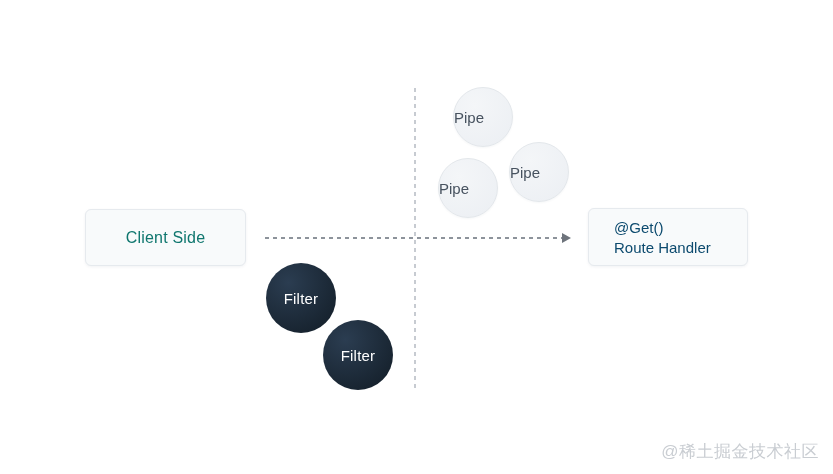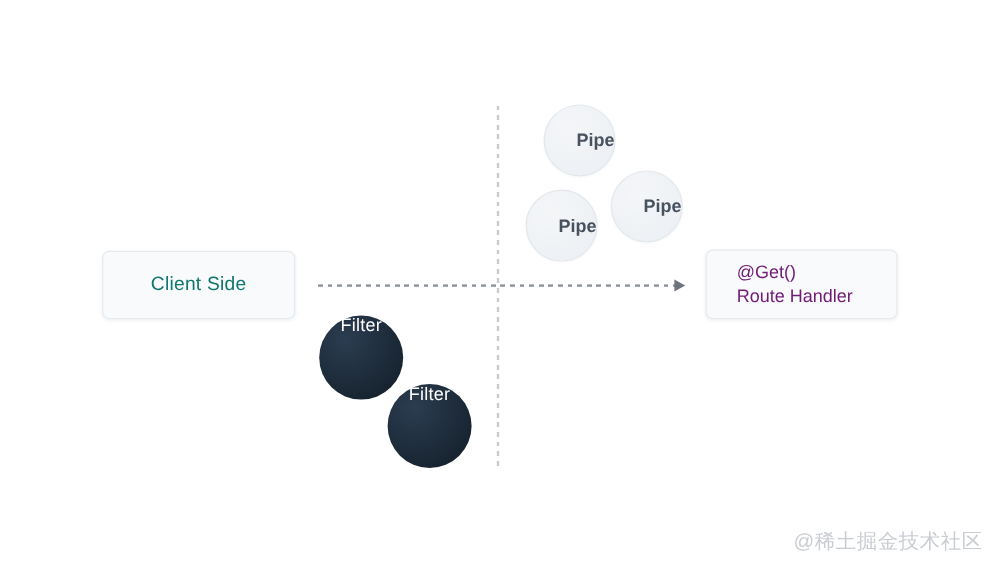--- a/index.html
+++ b/index.html
@@ -65,50 +65,50 @@
     letter-spacing: 0.2px;
   }
   .box.route {
     left: 588px;
     top: 208px;
     width: 160px;
     height: 58px;
     padding: 9px 0 0 25px;
     font-size: 15px;
     line-height: 20px;
-    color: #701a75;
+    color: #0c4a6e;
   }
   
   .pipe {
     position: absolute;
     width: 60px;
     height: 60px;
     border-radius: 50%;
     background: radial-gradient(circle at 35% 30%, #f4f6f8, #edf0f4 80%);
     border: 1px solid #e3e7eb;
     box-sizing: border-box;
     display: flex;
     align-items: center;
-    justify-content: flex-end;
+    justify-content: flex-start;
     font-size: 15px;
     color: #47525f;
     box-shadow: 0 1px 2px rgba(16, 42, 67, 0.04);
-    font-weight: bold;
   }
   .pipe.p1 { left: 453px; top: 87px; }
   .pipe.p2 { left: 438px; top: 158px; }
   .pipe.p3 { left: 509px; top: 142px; }
   
   .filter {
     position: absolute;
     width: 70px;
     height: 70px;
     border-radius: 50%;
     background: radial-gradient(circle at 32% 28%, #2b3d51, #17232f 78%);
     display: flex;
+    align-items: center;
     justify-content: center;
     font-size: 15px;
     color: #ffffff;
     letter-spacing: 0.2px;
   }
   .filter.f1 { left: 266px; top: 263px; }
   .filter.f2 { left: 323px; top: 320px; }
   
   .watermark {
     position: absolute;

